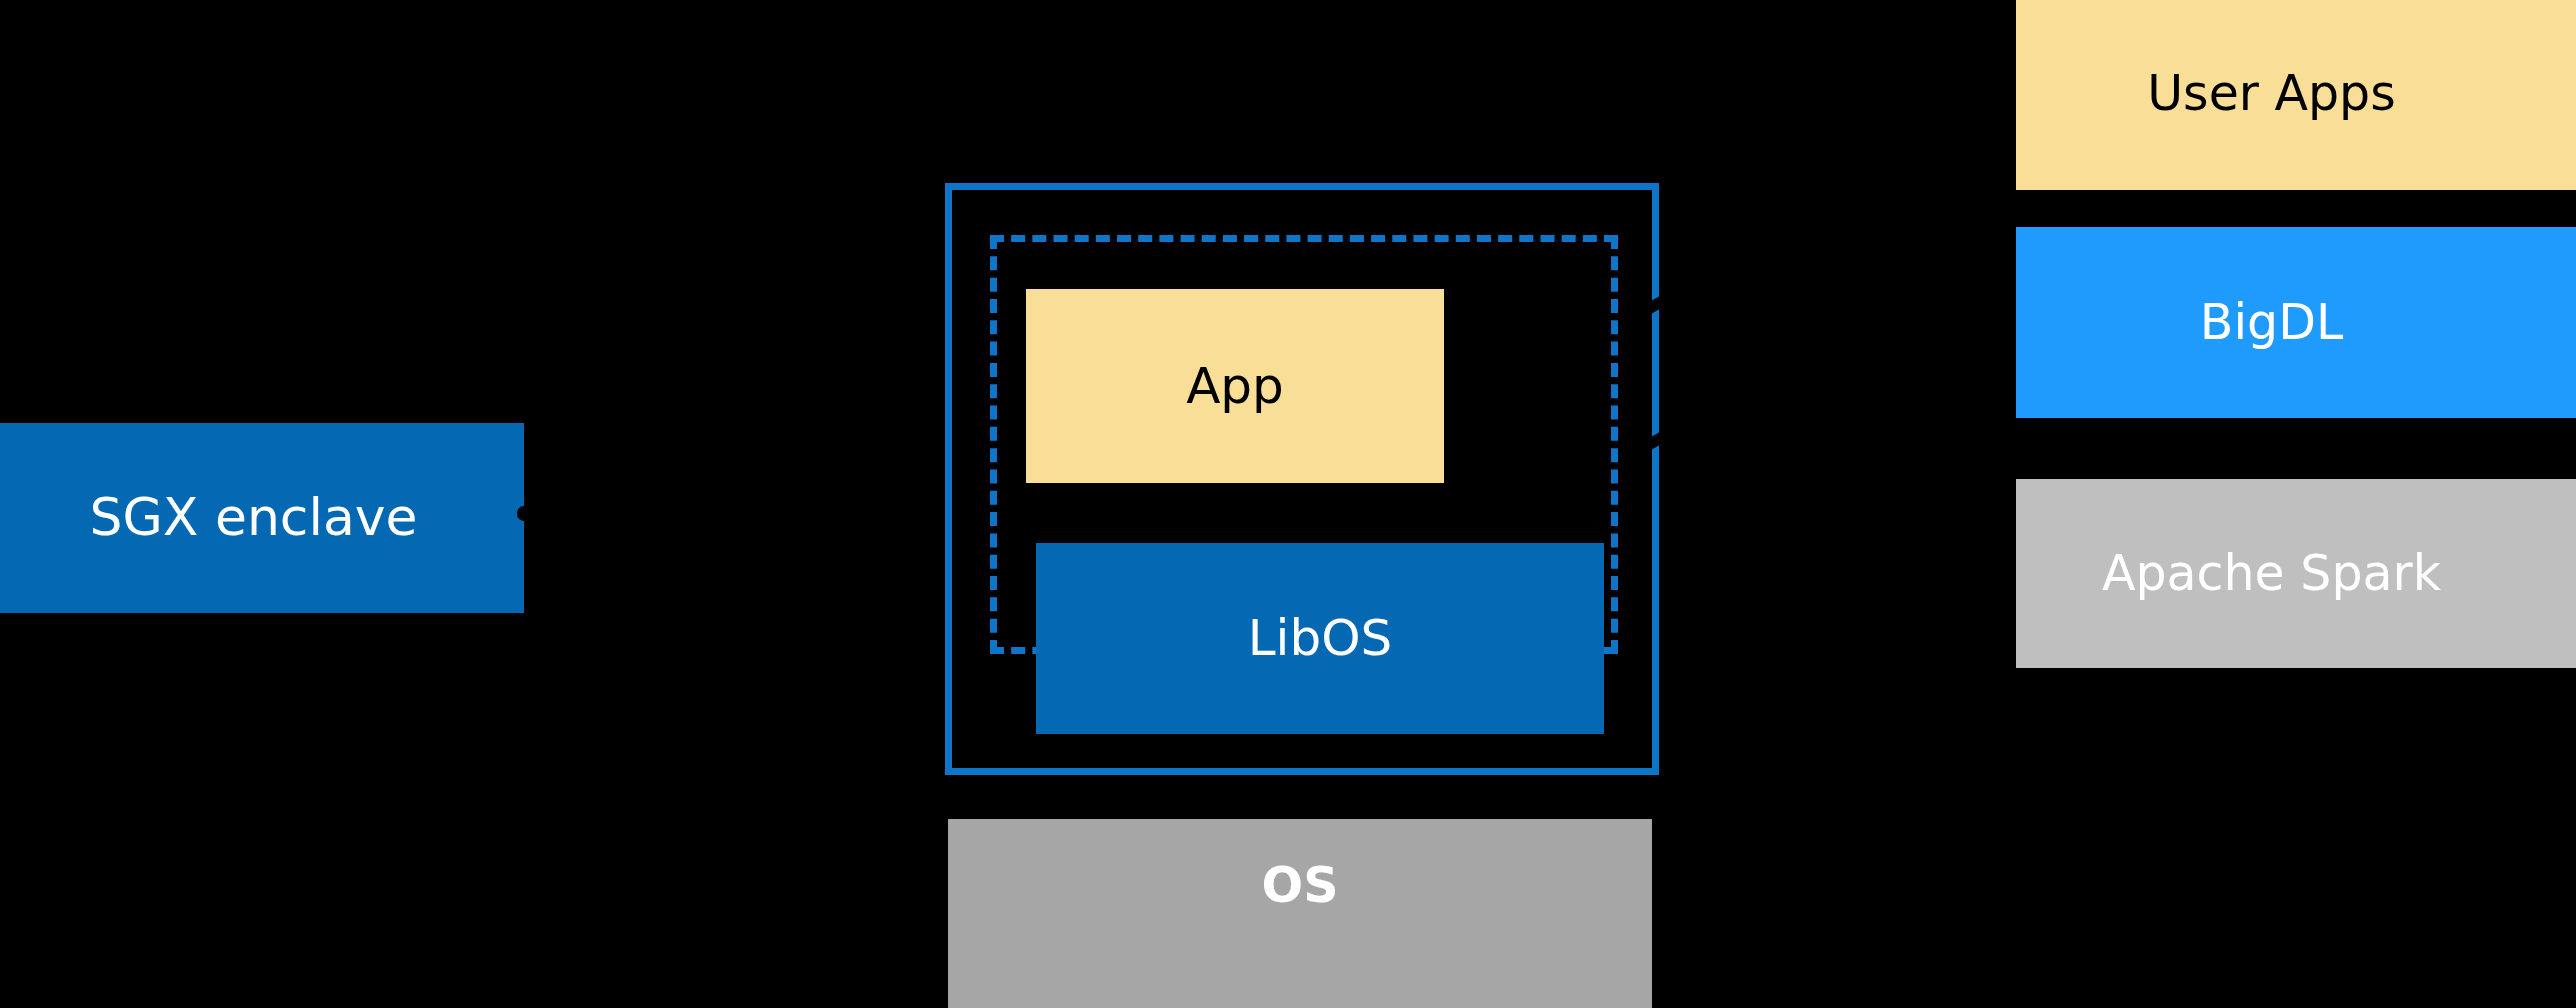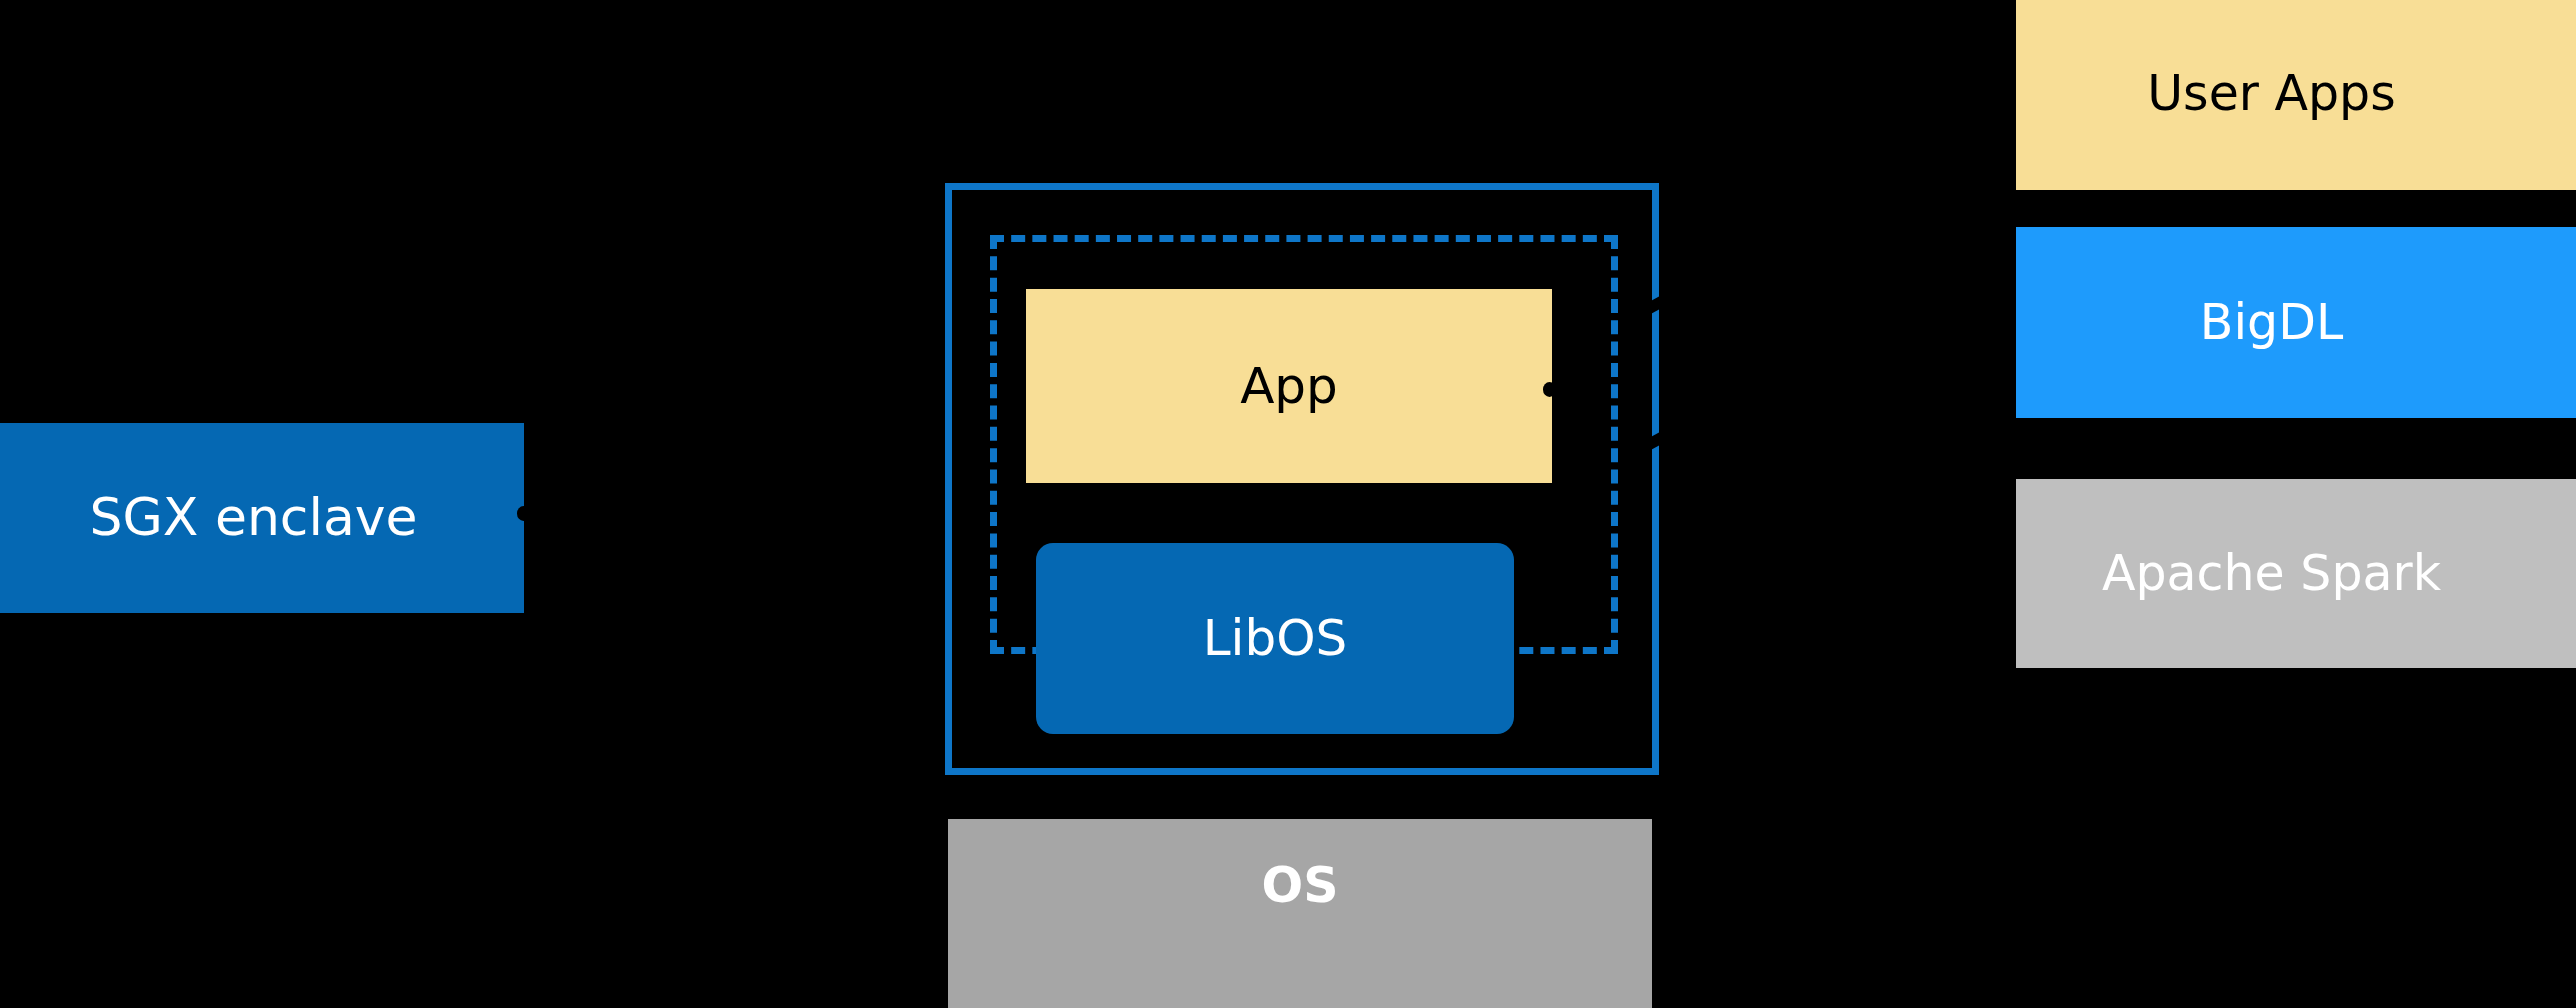--- a/index.html
+++ b/index.html
@@ -59,37 +59,36 @@
     width: 628px;
     height: 419px;
     border: 7.5px dashed #0E76C8;
     background: transparent;
   }
 
   
   #app-box {
     left: 1026px;
     top: 289px;
-    width: 526px;
+    width: 418px;
     height: 194px;
     background: #F8DE96;
     color: #000000;
     font-size: 50px;
   }
 
   
   #libos-box {
     left: 1036px;
     top: 543px;
-    width: 478px;
+    width: 568px;
     height: 191px;
     background: #0568B3;
     color: #ffffff;
     font-size: 50px;
-    border-radius: 17px;
   }
 
   
   #os-box {
     left: 948px;
     top: 819px;
     width: 704px;
     height: 194px;
     background: #A6A6A6;
     color: #ffffff;

